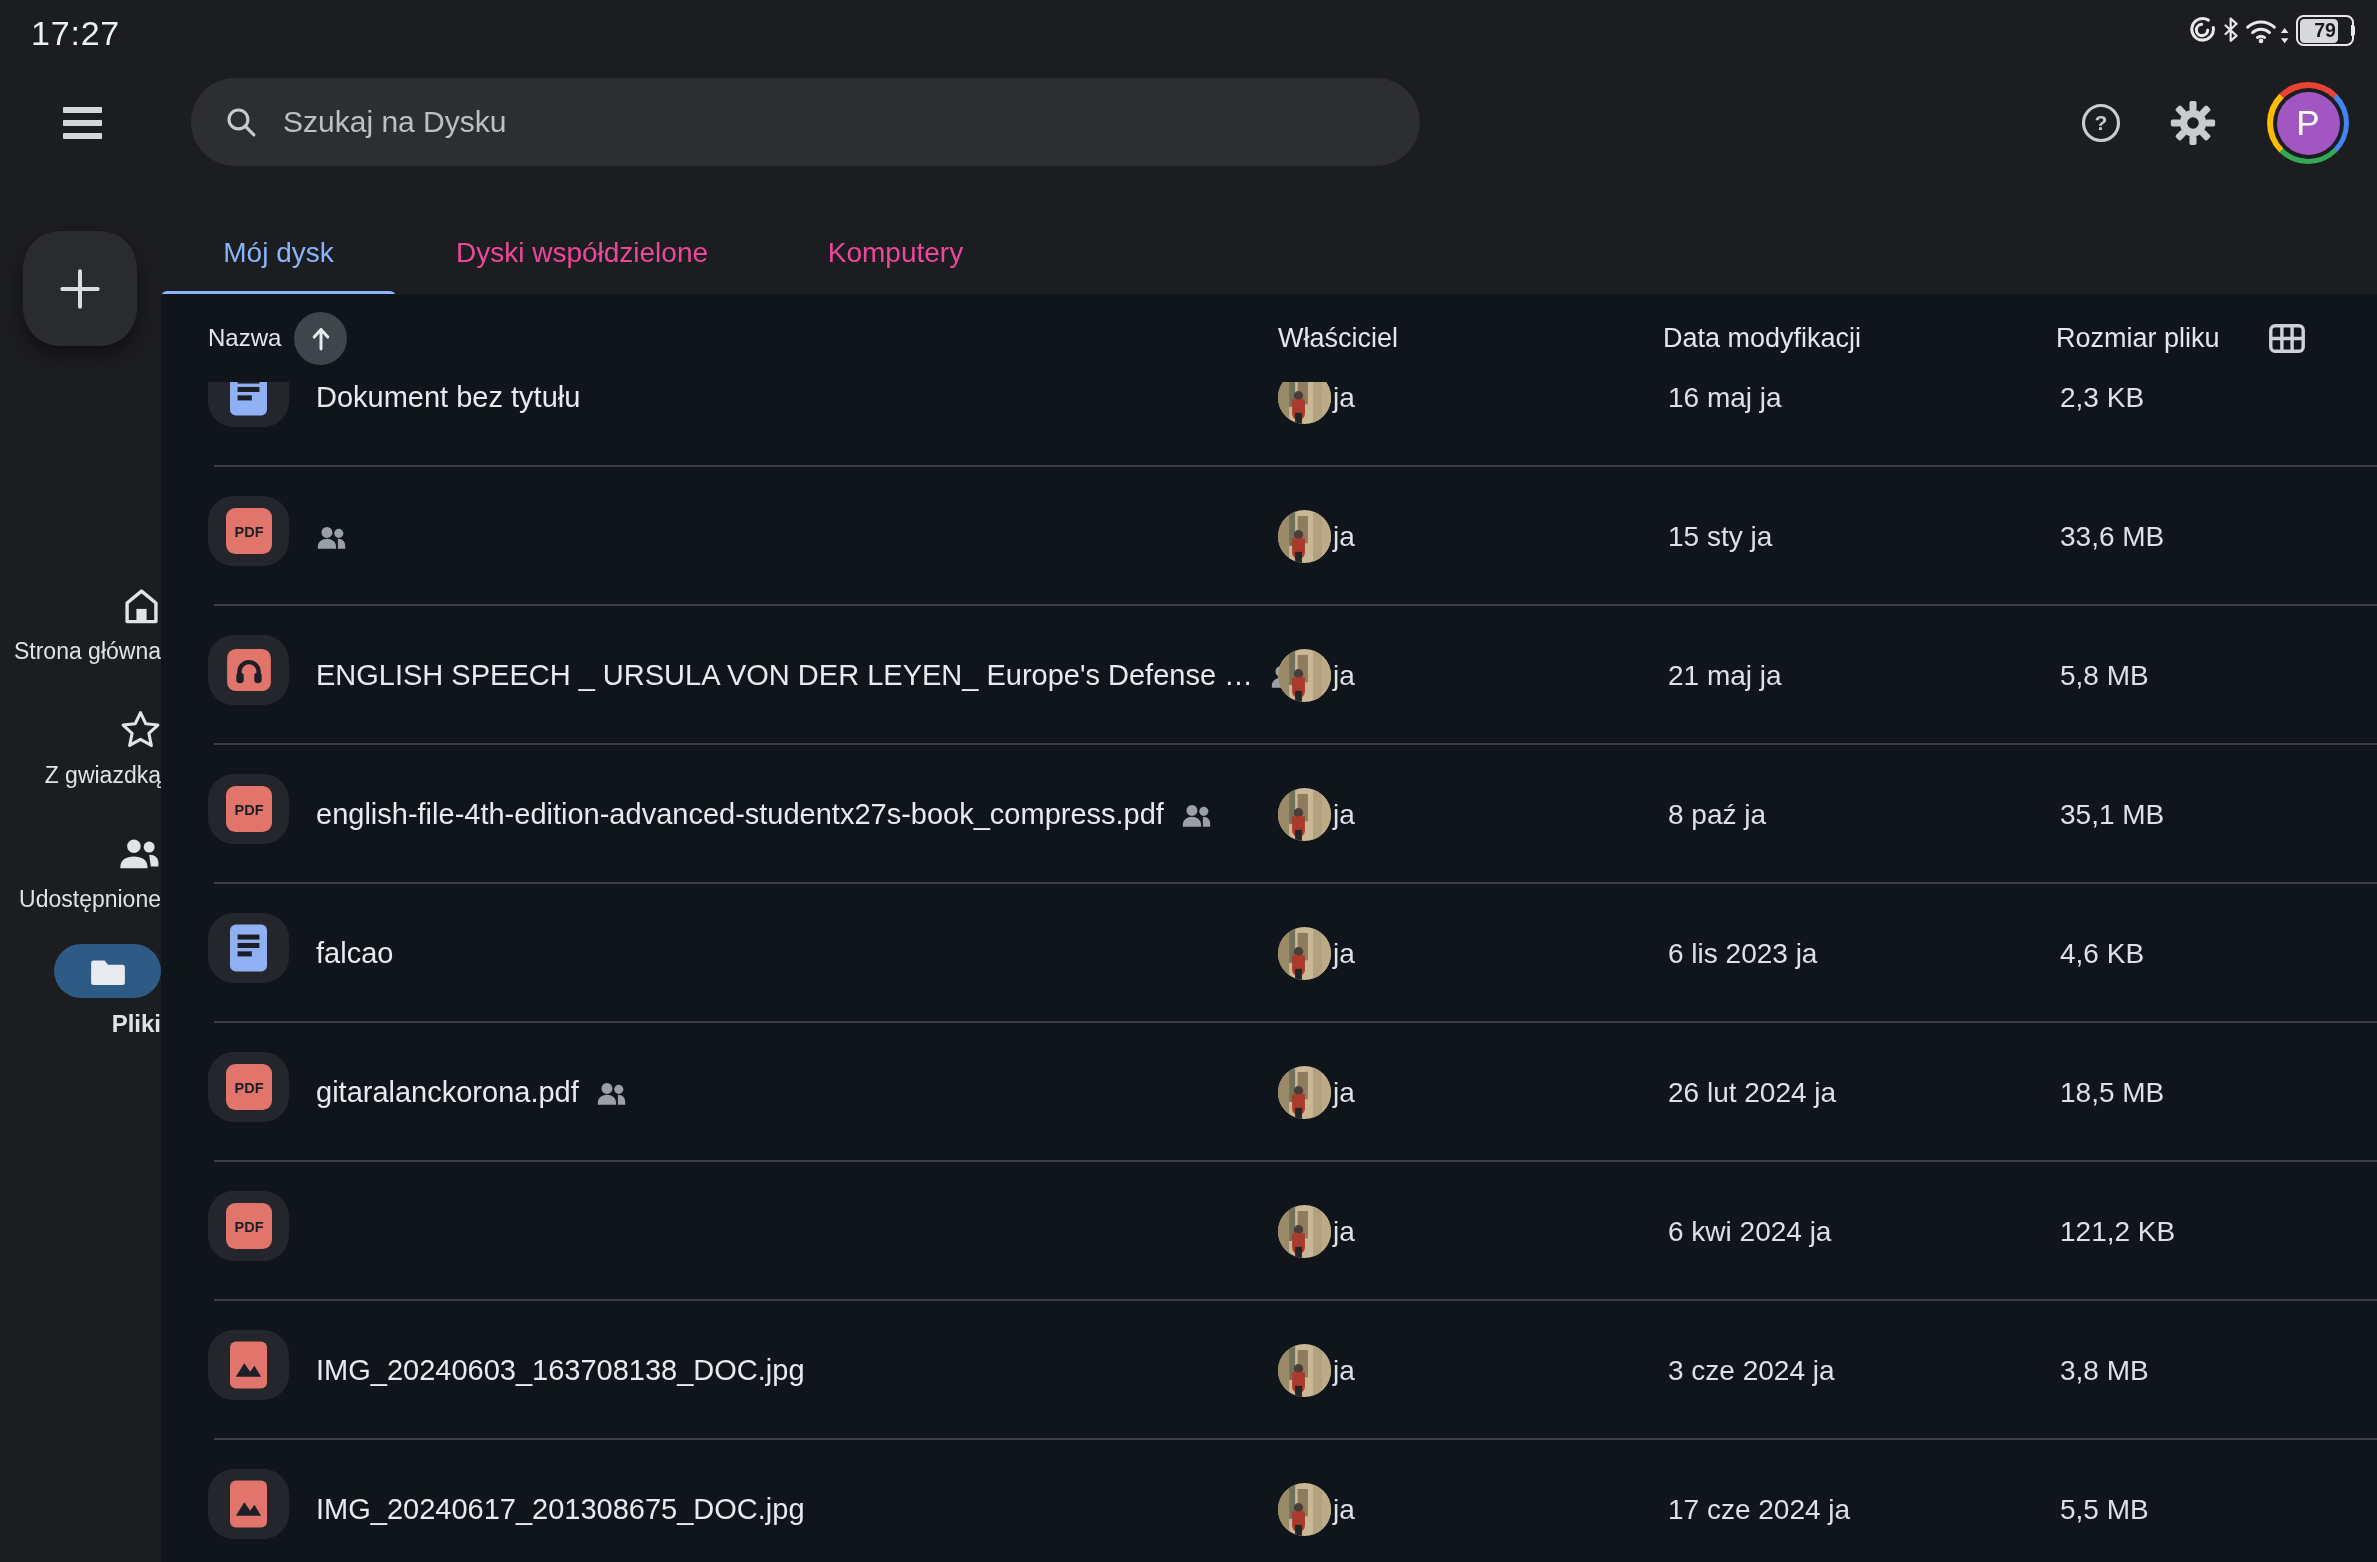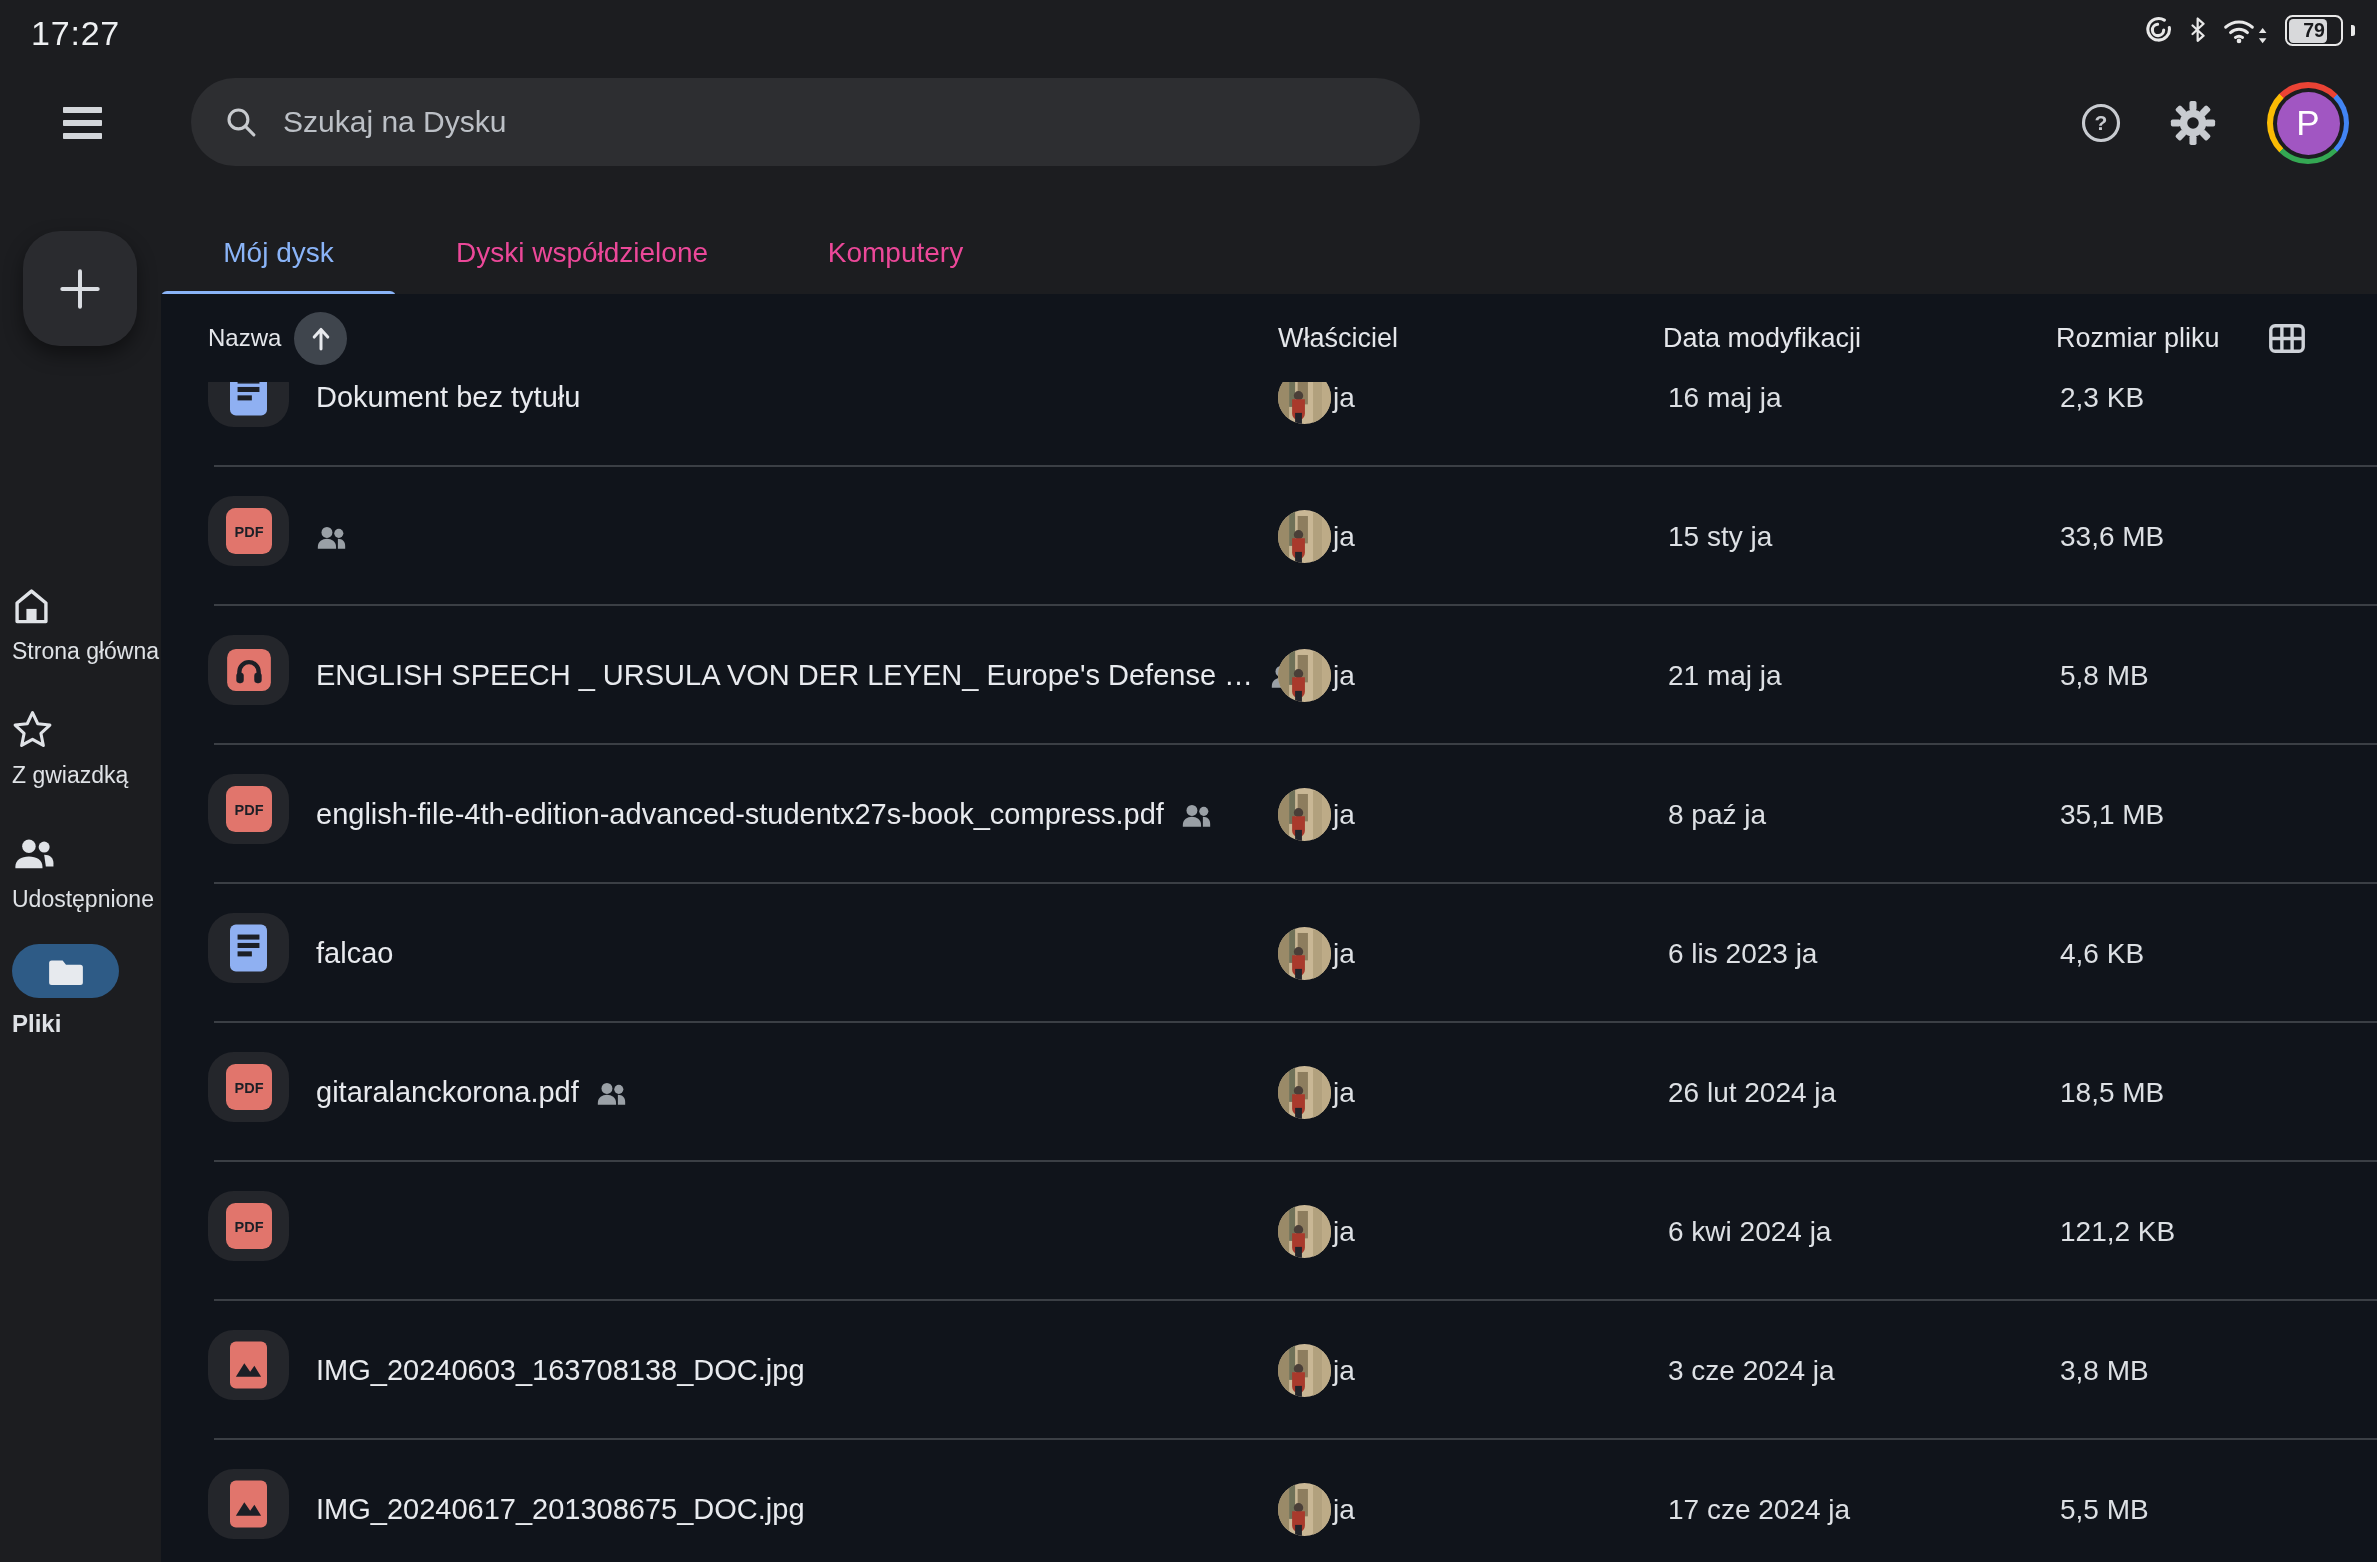--- a/index.html
+++ b/index.html
@@ -1,20 +1,20 @@
 <!DOCTYPE html>
 <html style="font-size:13.6px"><head>
 <meta charset="utf-8">
 <style>
   html,body{margin:0;padding:0;background:#000;}
   #app{position:relative;width:2377px;height:1562px;background:#1c1d20;overflow:hidden;
        font-family:"Liberation Sans",sans-serif;color:#e8eaee;}
   
   .time{position:absolute;left:31px;top:13.6px;font-size:34px;color:#eef0f2;letter-spacing:0.8px;}
-  .status-icons{position:absolute;right:22px;top:15.3px;display:flex;align-items:center;gap:18px;height:31px;}
+  .status-icons{position:absolute;right:22px;top:15.3px;display:flex;align-items:center;gap:7px;height:31px;}
   .battery{position:relative;width:54px;height:27px;border:2.5px solid #e8e8e8;border-radius:7.6px;
            display:flex;align-items:center;justify-content:center;}
   .battery-fill{position:absolute;left:1.7px;top:1.7px;bottom:1.7px;width:38px;background:#d8d9db;border-radius:4.2px;}
   .battery-num{position:relative;font-size:19.5px;font-weight:bold;color:#191a1d;}
   .battery-nub{width:4.2px;height:11px;background:#e8e8e8;border-radius:0 2.5px 2.5px 0;margin-left:2.5px;}
   
   .menu-btn{position:absolute;left:63px;top:107px;width:39px;height:32px;display:flex;
             flex-direction:column;justify-content:space-between;cursor:pointer;}
   .menu-btn div{height:6px;background:#d3d6da;border-radius:0.8px;}
   .searchbar{position:absolute;left:191px;top:78px;width:1229px;height:88px;border-radius:44px;
@@ -33,21 +33,21 @@
      display:flex;align-items:center;justify-content:center;}
   
   .tabs{position:absolute;left:161px;top:211px;right:0;height:83px;display:flex;border-bottom:2.5px solid #3a3e44;}
   .tab{height:100%;display:flex;align-items:center;justify-content:center;font-size:28px;color:#ec4899;cursor:pointer;}
   .tab.active{color:#8ab4f8;}
   .tab-indicator{position:absolute;left:0;bottom:-2.5px;width:235px;height:6px;background:#8ab4f8;border-radius:6px 6px 0 0;}
   
   .sidebar{position:absolute;left:0;top:56px;width:161px;bottom:0;}
   .fab{position:absolute;left:23px;top:175px;width:114px;height:115px;border-radius:37px;background:#2a2b2f;
        box-shadow:0 8.5px 18.7px rgba(0,0,0,.45);display:flex;align-items:center;justify-content:center;cursor:pointer;}
-  .nav-item{position:absolute;left:0;width:161px;display:flex;flex-direction:column;align-items:flex-start;cursor:pointer;padding-left:12px;}
+  .nav-item{position:absolute;left:0;width:161px;display:flex;flex-direction:column;align-items:flex-end;cursor:pointer;}
   .nav-item .ic{height:42px;display:flex;align-items:center;justify-content:center;}
   .nav-item .lbl{margin-top:12px;font-size:23px;color:#dfe2e6;white-space:nowrap;}
   .nav-item.active .lbl{font-weight:bold;font-size:24px;}
   .pill{width:107px;height:54px;border-radius:27px;background:#2e5b86;display:flex;align-items:center;justify-content:center;}
   
   .content{position:absolute;left:161px;top:294px;right:0;bottom:0;background:#10141b;}
   .thead{position:absolute;top:0;left:0;right:0;height:88px;background:#10141b;z-index:5;}
   .hcell{position:absolute;top:0;height:88px;display:flex;align-items:center;font-size:27px;color:#e4e6ea;}
   .h-name{left:47px;font-size:24px;}
   .sort-btn{position:absolute;left:133px;top:18px;width:53px;height:53px;border-radius:50%;background:#3f454d;

